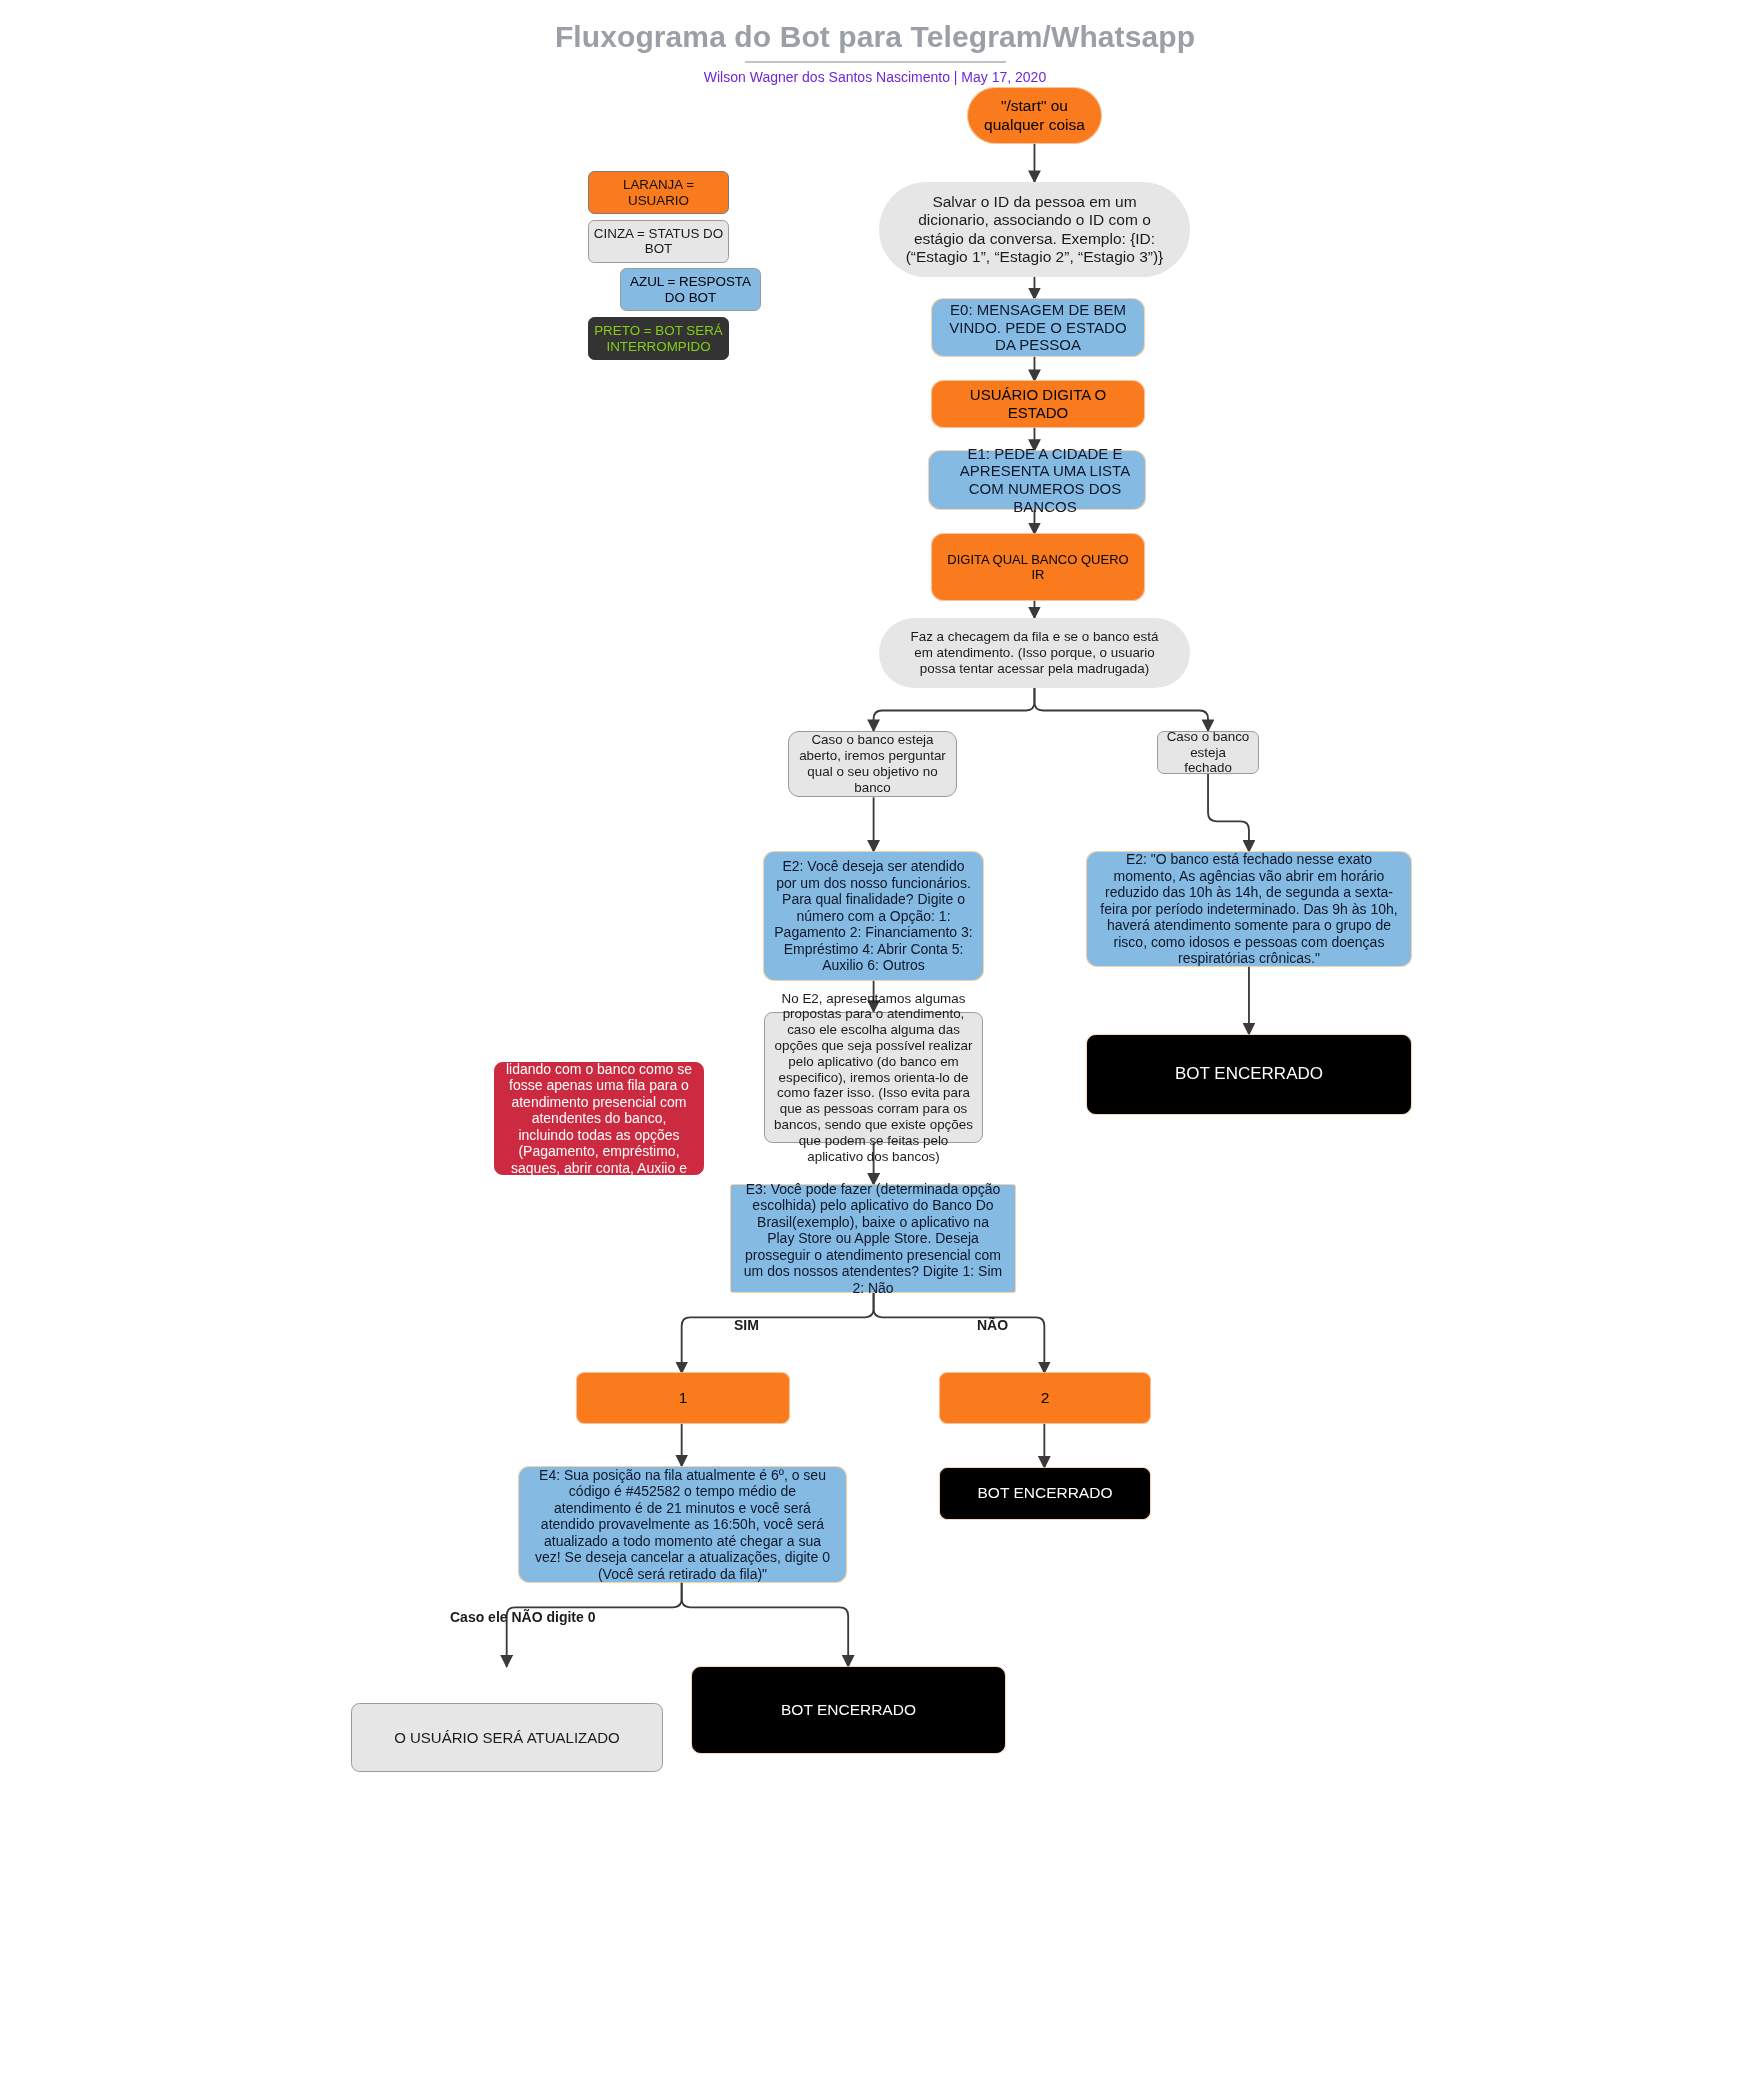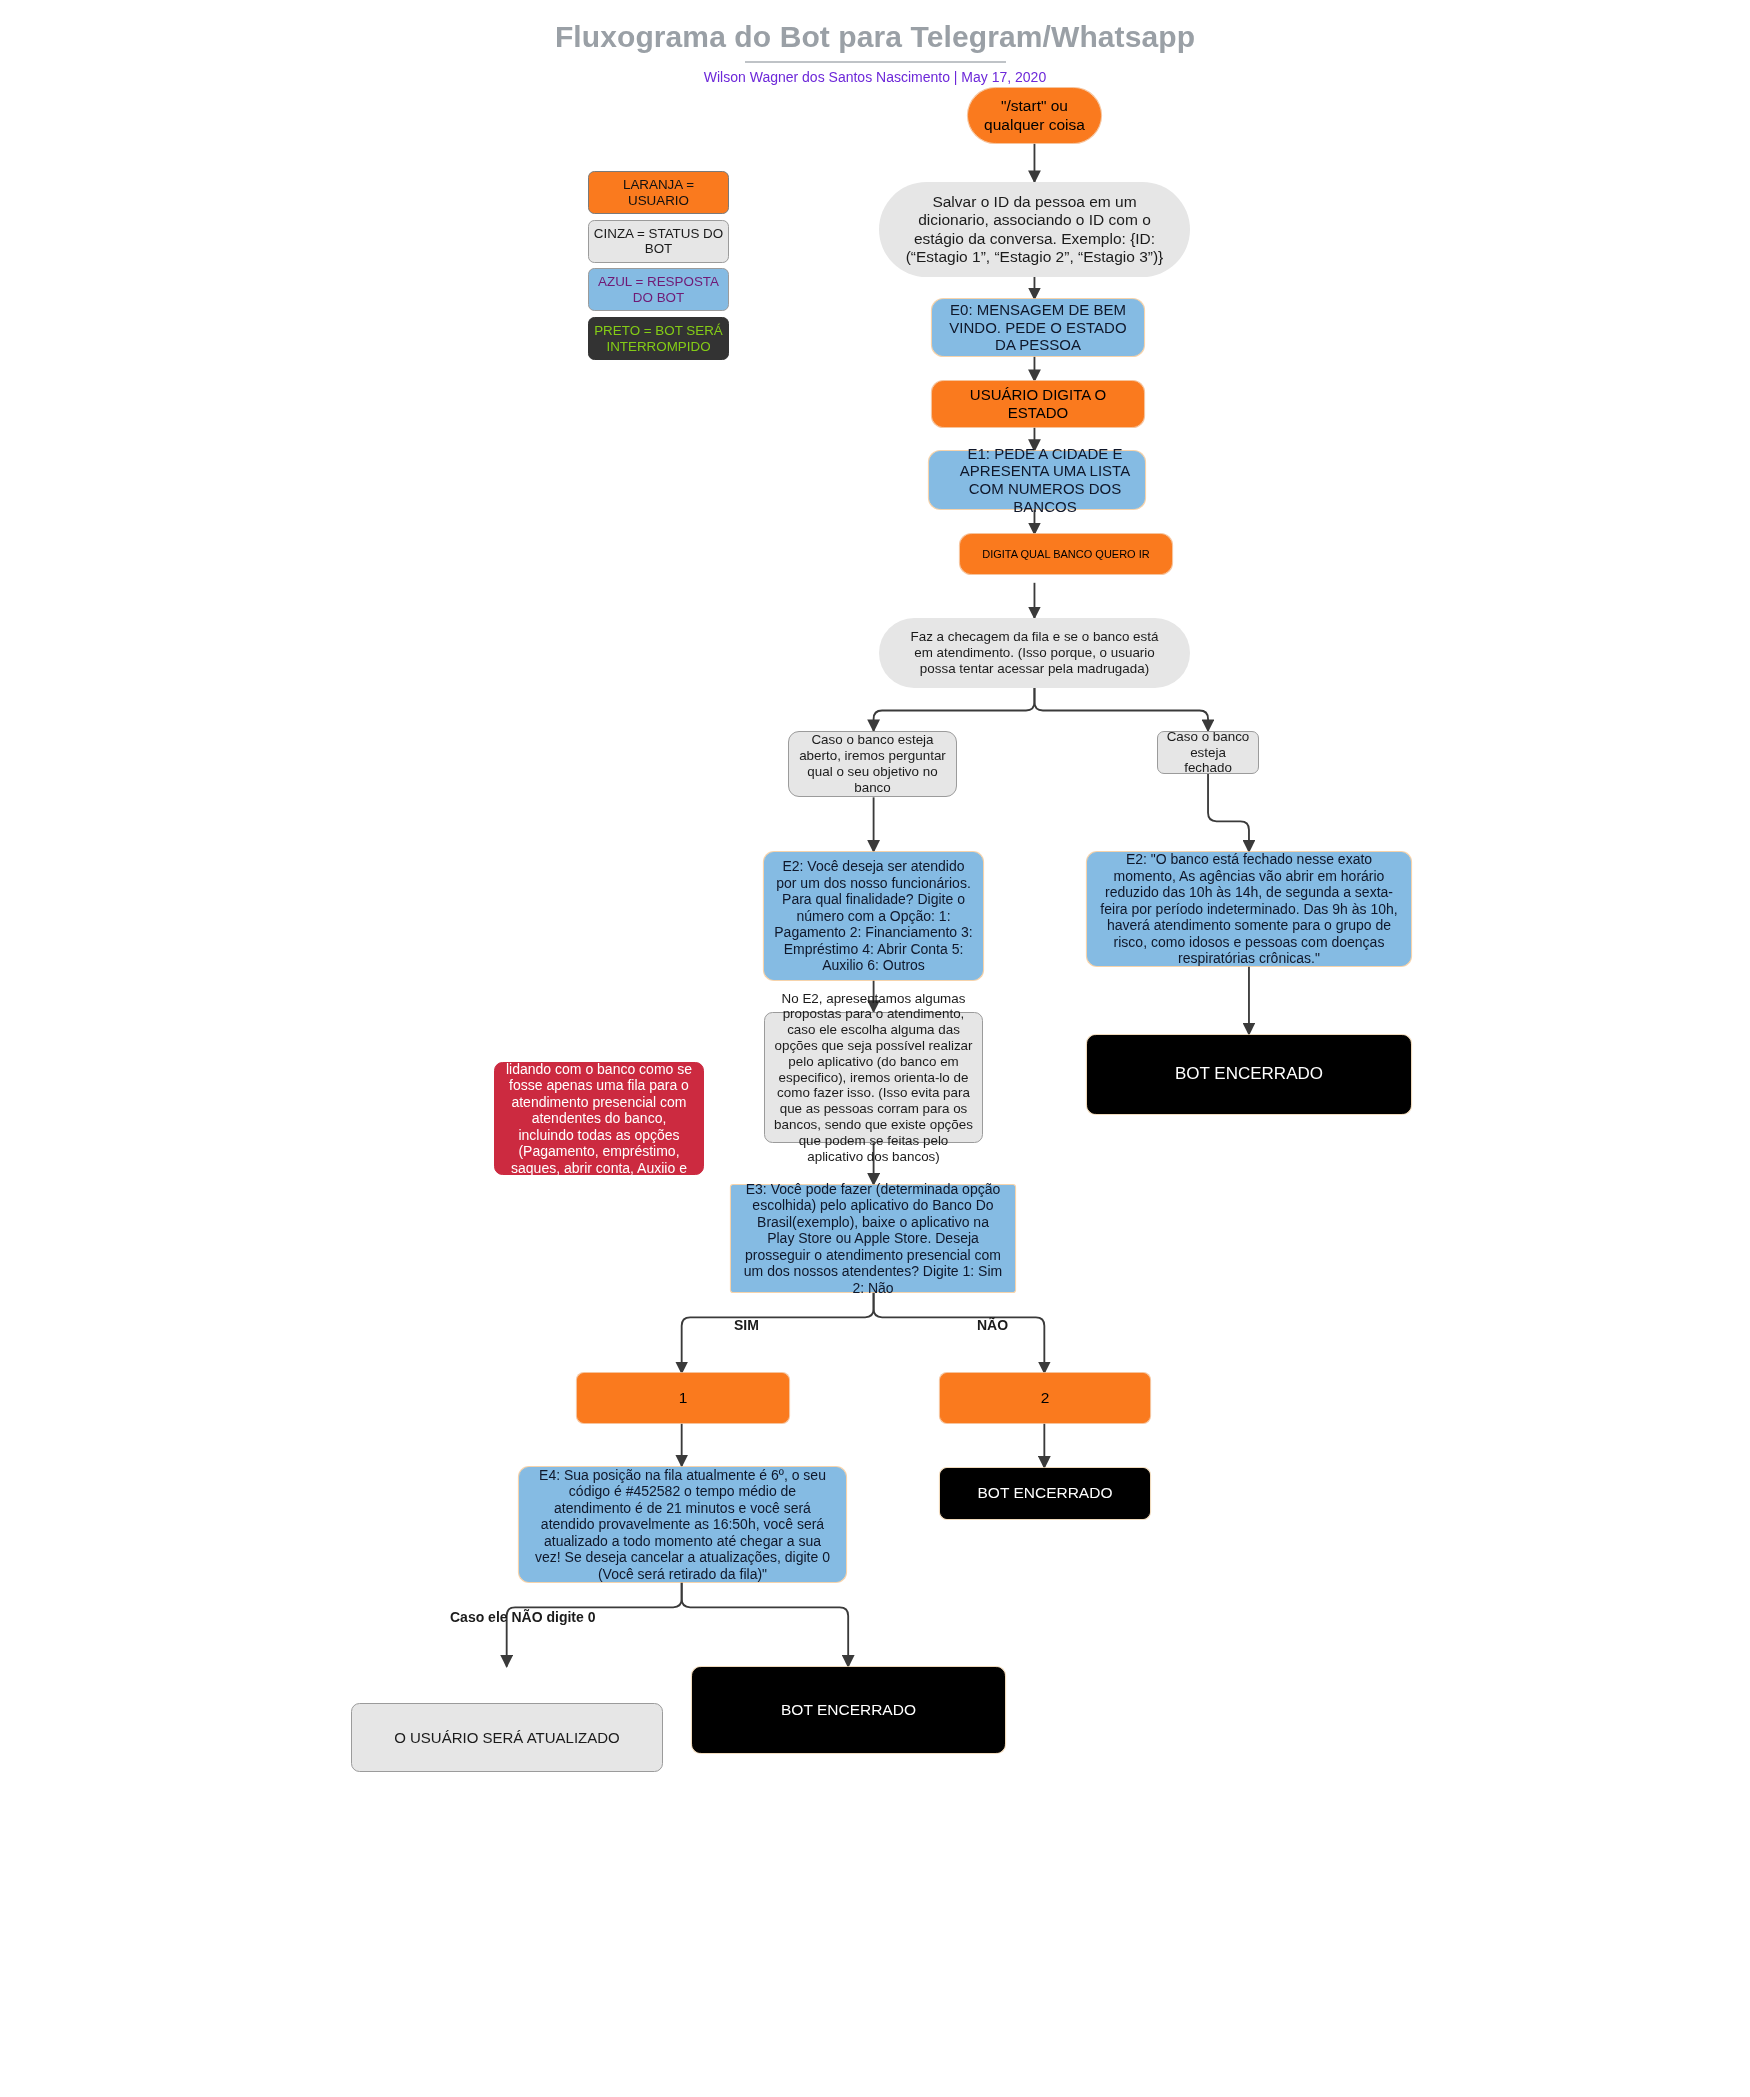--- a/index.html
+++ b/index.html
@@ -109,21 +109,21 @@
     border-radius: 6.4px;
     text-align: center;
     font-size: 13.4px;
     line-height: 1.16;
     padding: 5px 4.2px;
     margin-bottom: 5.6px;
     white-space: pre-line;
   }
   .lg-orange { background:#FA7A1E; color:#111; border:1.4px solid #7a7a7a; }
   .lg-gray   { background:#E6E6E6; color:#1b1b1b; border:1.4px solid #9b9b9b; }
-  .lg-blue   { background:#85BBE3; color:#701a75; border:1.4px solid #9b9b9b; }
+  .lg-blue   { background:#85BBE3; color:#000000; border:1.4px solid #9b9b9b;margin-left:32px; }
   .lg-black  { background:#333333; color:#84cc16; border:1.4px solid #333333; }
 
   
   .edge-label {
     position: absolute;
     font-size: 14px;
     font-weight: bold;
     color: #1b1b1b;
     z-index: 3;
     white-space: nowrap;
@@ -196,21 +196,21 @@
 qualquer coisa</div>
 
   <div class="node n-gray-soft pill" style="left:879px; top:182px; width:311px; height:95px; font-size:15.5px; padding:5.6px 18.3px;">Salvar o ID da pessoa em um dicionario, associando o ID com o estágio da conversa. Exemplo: {ID:(“Estagio 1”, “Estagio 2”, “Estagio 3”)}</div>
 
   <div class="node n-blue" style="left:932px; top:299px; width:212px; height:57px; font-size:15px;">E0: MENSAGEM DE BEM VINDO. PEDE O ESTADO DA PESSOA</div>
 
   <div class="node n-orange" style="left:932px; top:381px; width:212px; height:46px; font-size:15px;">USUÁRIO DIGITA O ESTADO</div>
 
   <div class="node n-blue" style="left:929px; top:451px; width:216px; height:58px; font-size:15px;padding-left:23px;">E1: PEDE A CIDADE E APRESENTA UMA LISTA COM NUMEROS DOS BANCOS</div>
 
-  <div class="node n-orange" style="left:932px; top:534px; width:212px; height:40px; font-size:11px;margin-left:28px;">DIGITA QUAL BANCO QUERO IR</div>
+  <div class="node n-orange" style="left:932px; top:534px; width:212px; height:66px; font-size:13px;">DIGITA QUAL BANCO QUERO IR</div>
 
   <div class="node n-gray-soft pill" style="left:879px; top:618px; width:311px; height:70px; font-size:13.4px; padding:5.6px 28px;">Faz a checagem da fila e se o banco está em atendimento. (Isso porque, o usuario possa tentar acessar pela madrugada)</div>
 
   <div class="node n-gray" style="left:788px; top:731px; width:169px; height:66px; font-size:13.4px; border-radius:11px;">Caso o banco esteja aberto, iremos perguntar qual o seu objetivo no banco</div>
 
   <div class="node n-gray" style="left:1157px; top:731px; width:102px; height:43px; font-size:13.4px; border-radius:7px;">Caso o banco
 esteja fechado</div>
 
   <div class="node n-blue" style="left:764px; top:852px; width:219px; height:128px; font-size:14px; border-radius:10px;">E2: Você deseja ser atendido por um dos nosso funcionários. Para qual finalidade? Digite o número com a Opção: 1: Pagamento 2: Financiamento 3: Empréstimo 4: Abrir Conta 5: Auxilio 6: Outros</div>
 

